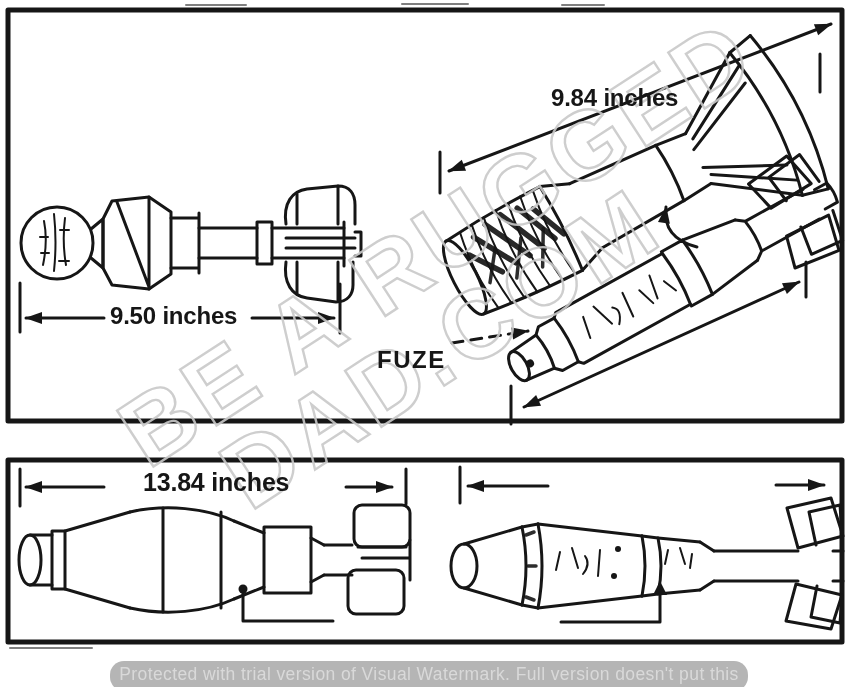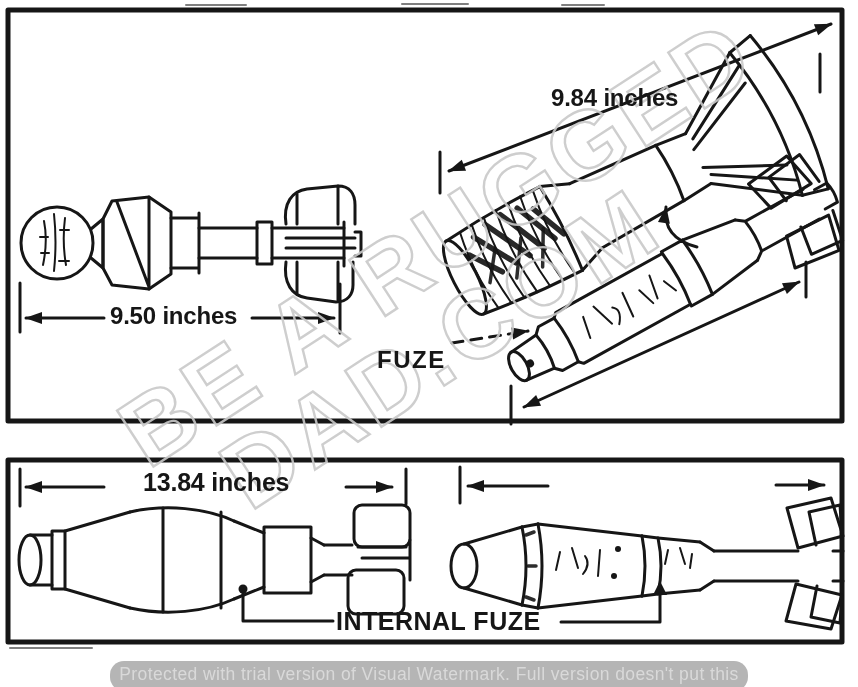--- a/index.html
+++ b/index.html
@@ -171,19 +171,18 @@
     </g>
 
     <text class="wm" transform="translate(148,470) rotate(-33)">BE A RUGGED</text>
     <text class="wm" transform="translate(250,512) rotate(-33)">DAD.COM</text>
   </svg>
 
   <span class="lbl" style="left:110px;top:302px;font-size:24px">9.50 inches</span>
   <span class="lbl" style="left:551px;top:84px;font-size:24px">9.84 inches</span>
   <span class="lbl" style="left:377px;top:346px;font-size:24px;letter-spacing:1.5px">FUZE</span>
   <span class="lbl" style="left:143px;top:468px;font-size:25px">13.84 inches</span>
-  <span class="lbl" style="left:336px;top:607px;font-size:25px;letter-spacing:.5px">INTERNAL FUZE</span>
 
   <div class="banner">
     <span>Protected with trial version of Visual Watermark. Full version doesn't put this mark.</span>
   </div>
 
 </div>
 
 </body></html>

